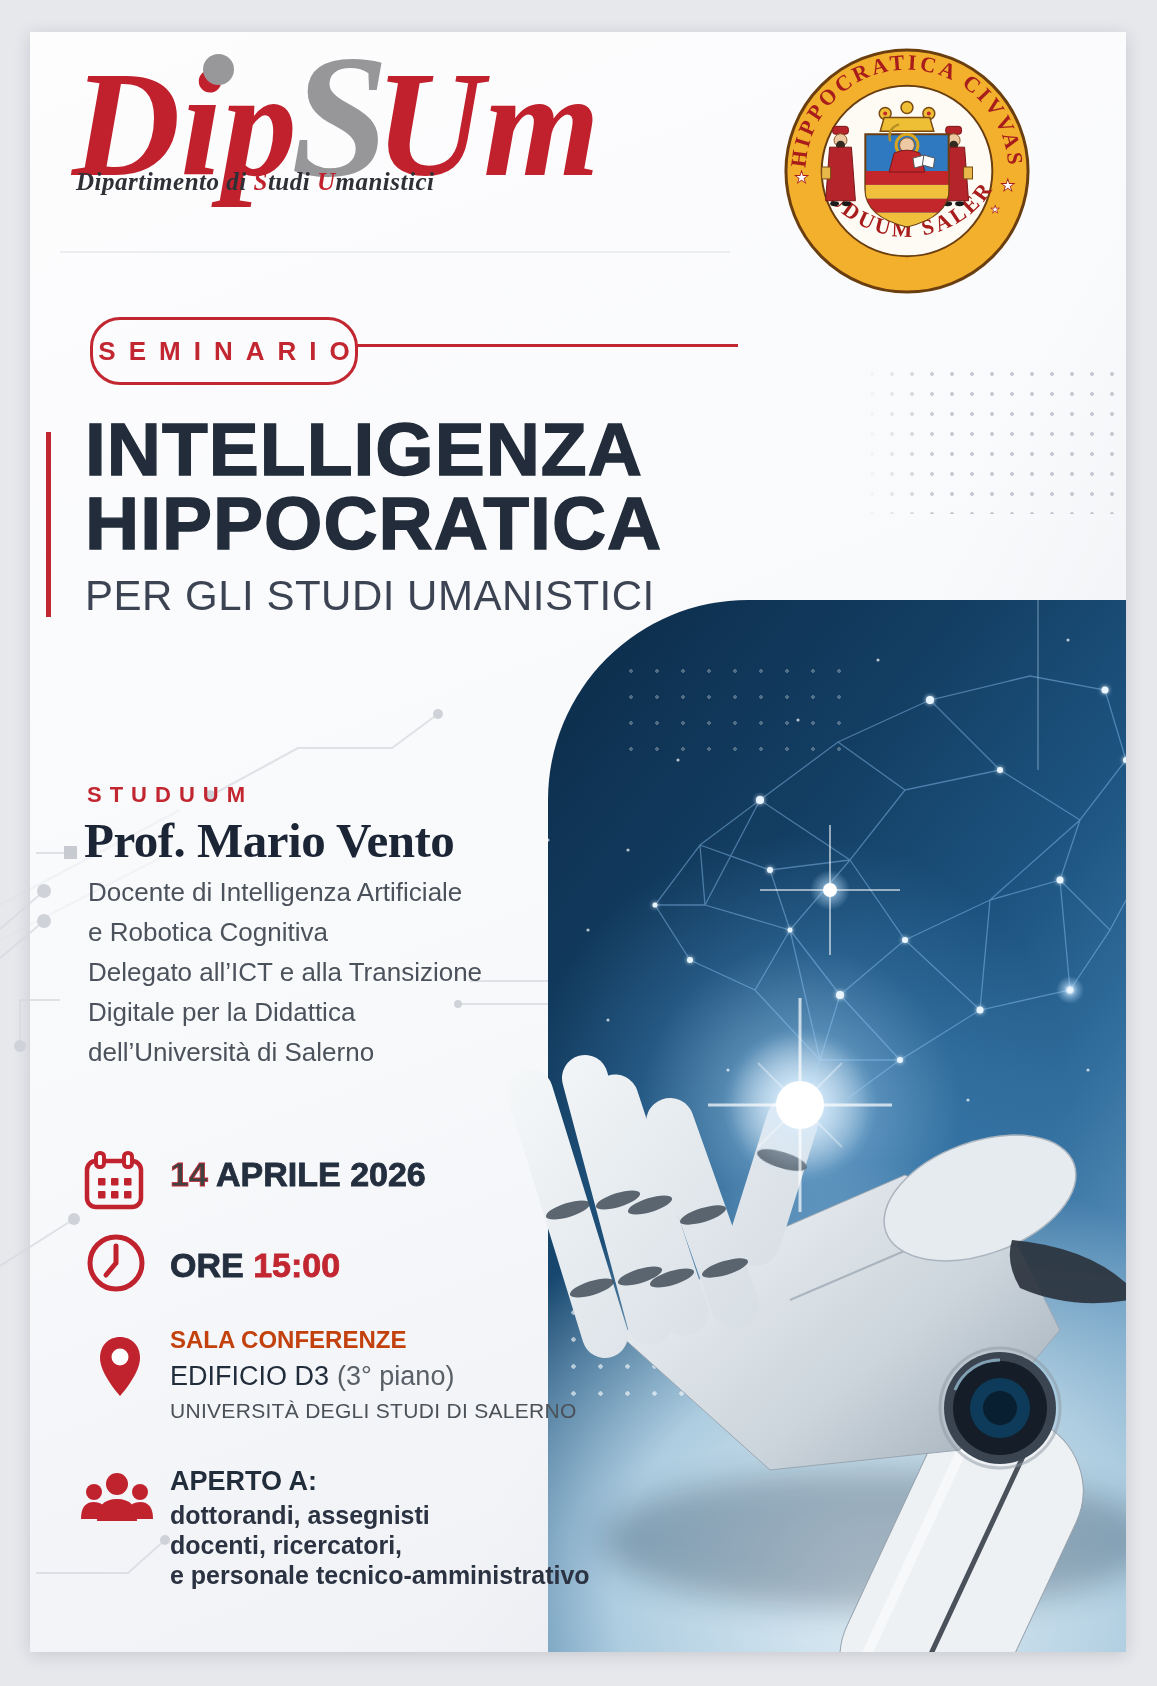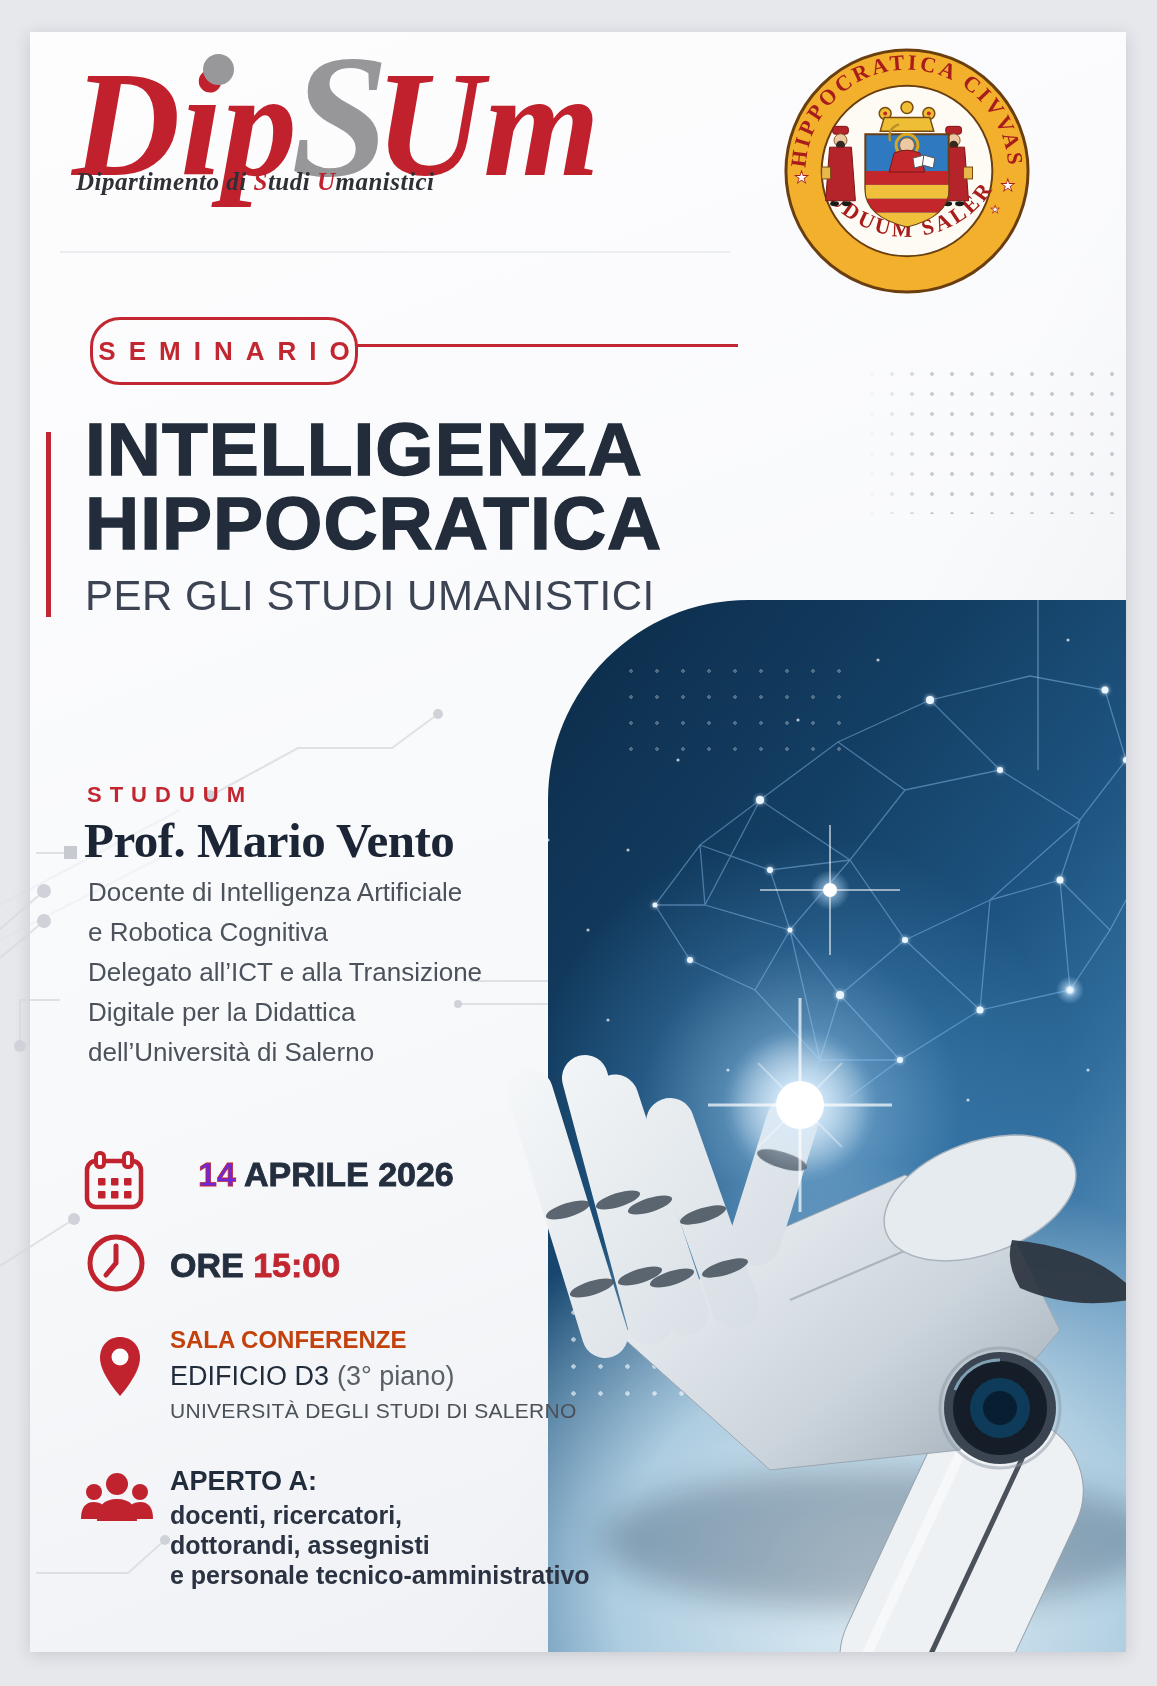--- a/index.html
+++ b/index.html
@@ -35,21 +35,21 @@
   
   .eyebrow{position:absolute;left:87px;top:782px;z-index:5;color:#c22731;font-size:22px;font-weight:700;
         letter-spacing:8px;}
   .speaker-name{position:absolute;left:84px;top:812px;z-index:5;font-family:"Liberation Serif",serif;
         font-weight:700;font-size:49px;color:#1b2535;letter-spacing:-.5px;}
   .bio{position:absolute;left:88px;top:872px;z-index:5;color:#4b525b;font-size:26px;line-height:40px;}
   
   .info-icon{position:absolute;z-index:5;}
   .row-text{position:absolute;left:170px;z-index:5;white-space:nowrap;}
   .date-text{top:1155px;font-size:34px;font-weight:700;color:#232e3e;-webkit-text-stroke:.8px #232e3e;}
-  .date-text .red{color:#6d28d9;margin-left:28px;-webkit-text-stroke:.8px #c22731;}
+  .date-text .red{color:#404040;-webkit-text-stroke:.8px #c22731;}
   .time-text{top:1246px;font-size:34px;font-weight:700;color:#232e3e;-webkit-text-stroke:.8px #232e3e;}
   .time-text .red{color:#c22731;-webkit-text-stroke:.8px #c22731;}
   .venue{top:1322px;}
   .venue .l1{font-size:24px;font-weight:700;color:#c2410c;line-height:36px;}
   .venue .l2{font-size:27px;line-height:36px;color:#222d3c;}
   .venue .l2 b{font-weight:400;}
   .venue .l2 .floor{font-weight:400;color:#5a6068;margin-left:8px;}
   .venue .l3{font-size:21px;color:#4b5158;line-height:34px;letter-spacing:.3px;}
   .aud{top:1462px;}
   .aud .label{font-size:27px;font-weight:700;color:#222d3c;line-height:38px;}
@@ -385,17 +385,17 @@
       <circle cx="14" cy="25" r="8"></circle>
       <circle cx="60" cy="25" r="8"></circle>
       <path d="M1,52 Q1,35 14,35 Q22,35 25,41 L25,52 Z"></path>
       <path d="M73,52 Q73,35 60,35 Q52,35 49,41 L49,52 Z"></path>
       <circle cx="37" cy="17" r="11"></circle>
       <path d="M17,54 Q17,32 37,32 Q57,32 57,54 Z"></path>
     </g>
   </svg>
   <div class="row-text aud">
     <div class="label">APERTO A:</div>
+    <div class="line">dottorandi, assegnisti</div>
     <div class="line">docenti, ricercatori,</div>
-    <div class="line">dottorandi, assegnisti</div>
     <div class="line">e personale tecnico-amministrativo</div>
   </div>
 </div>
 
 </body></html>

